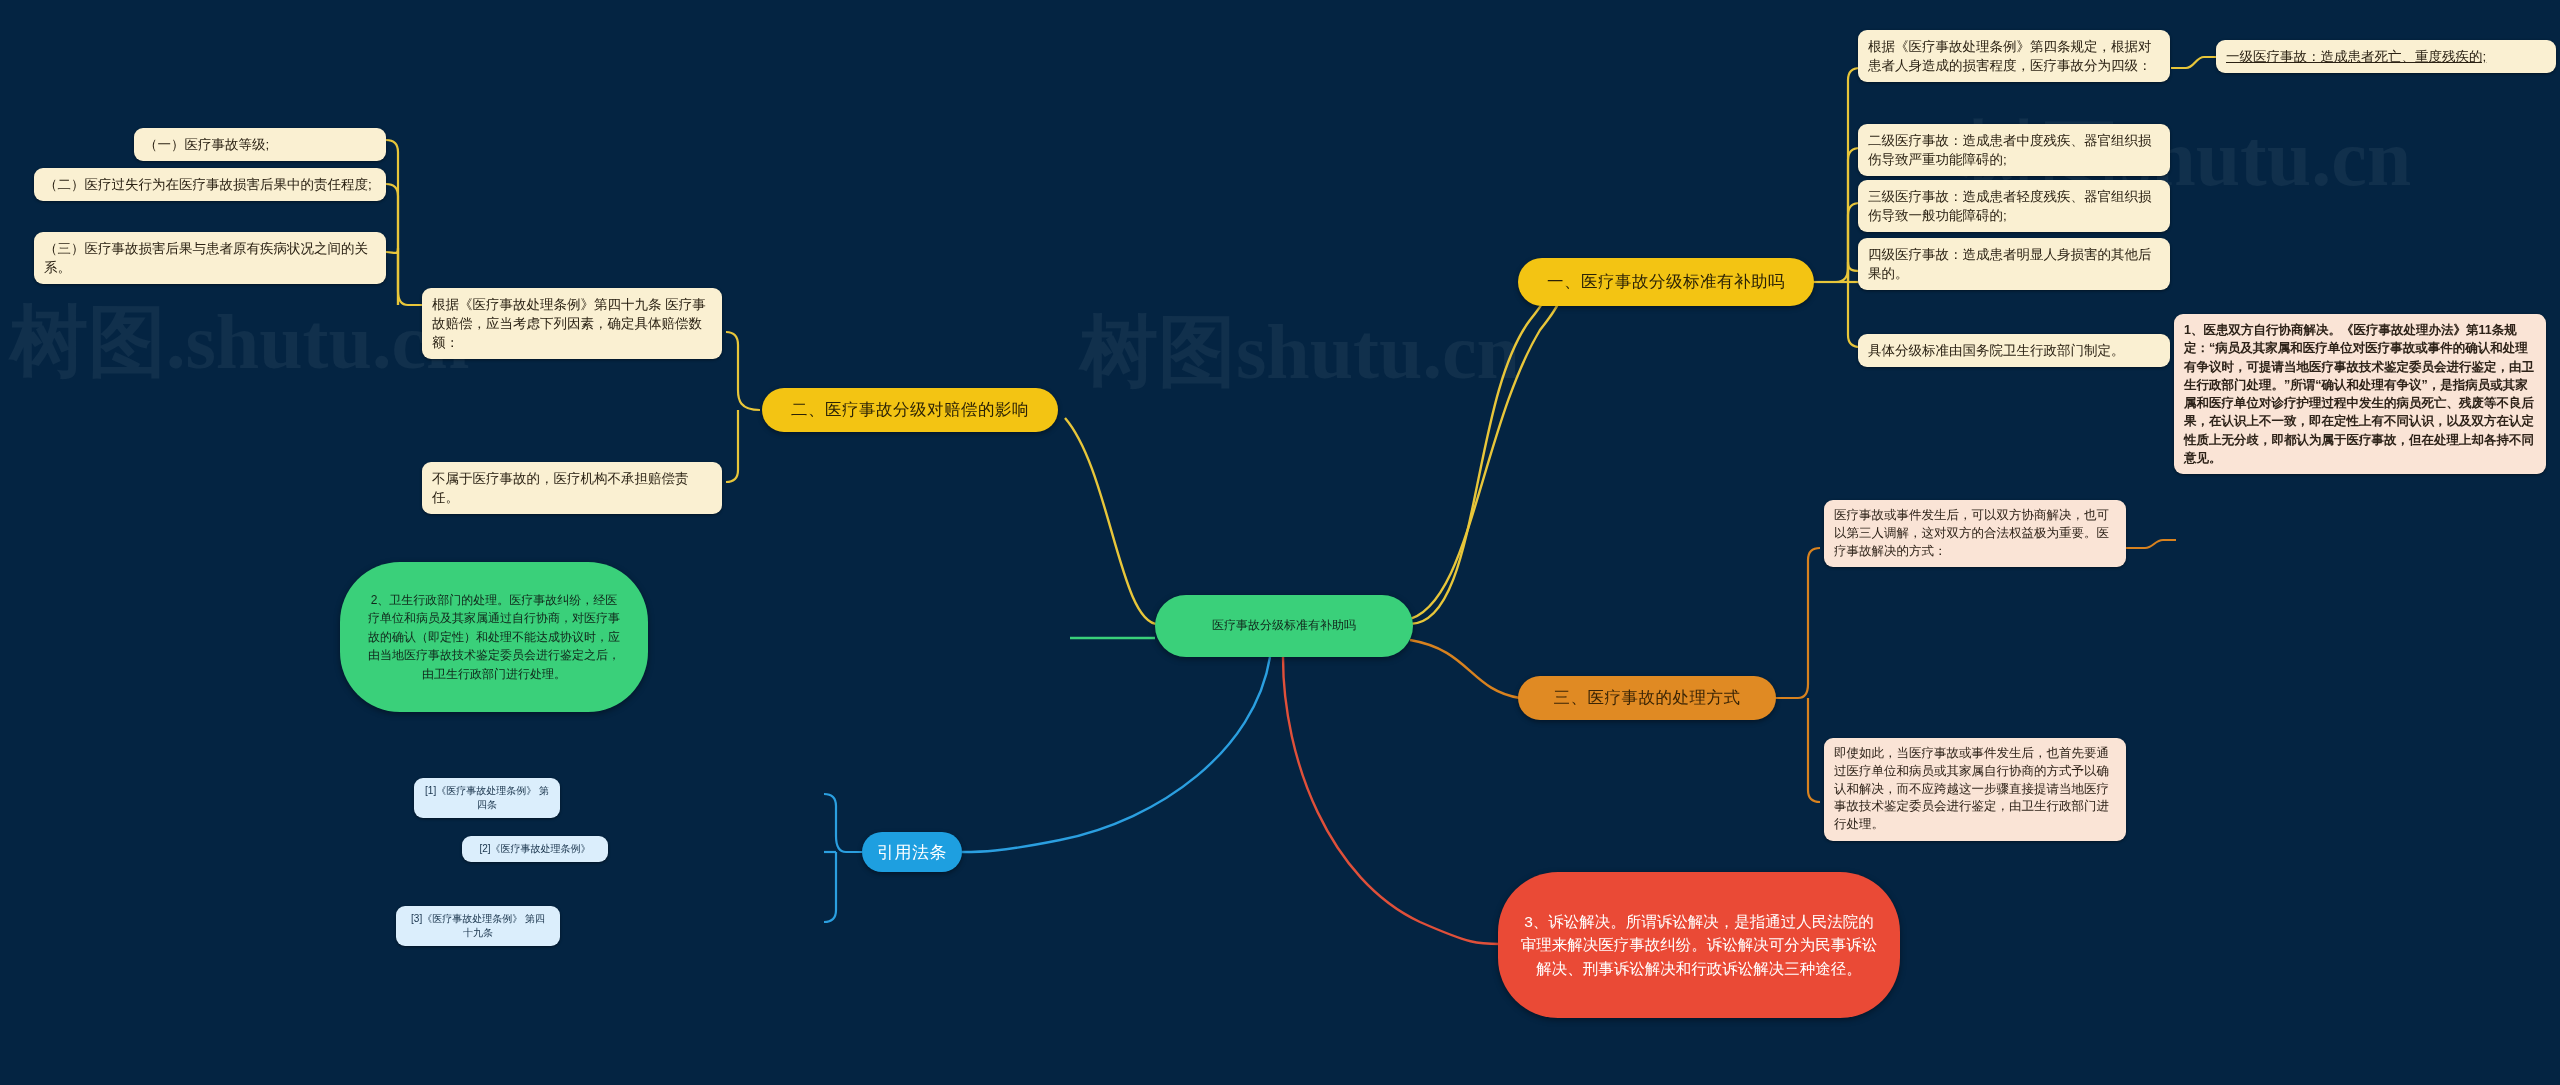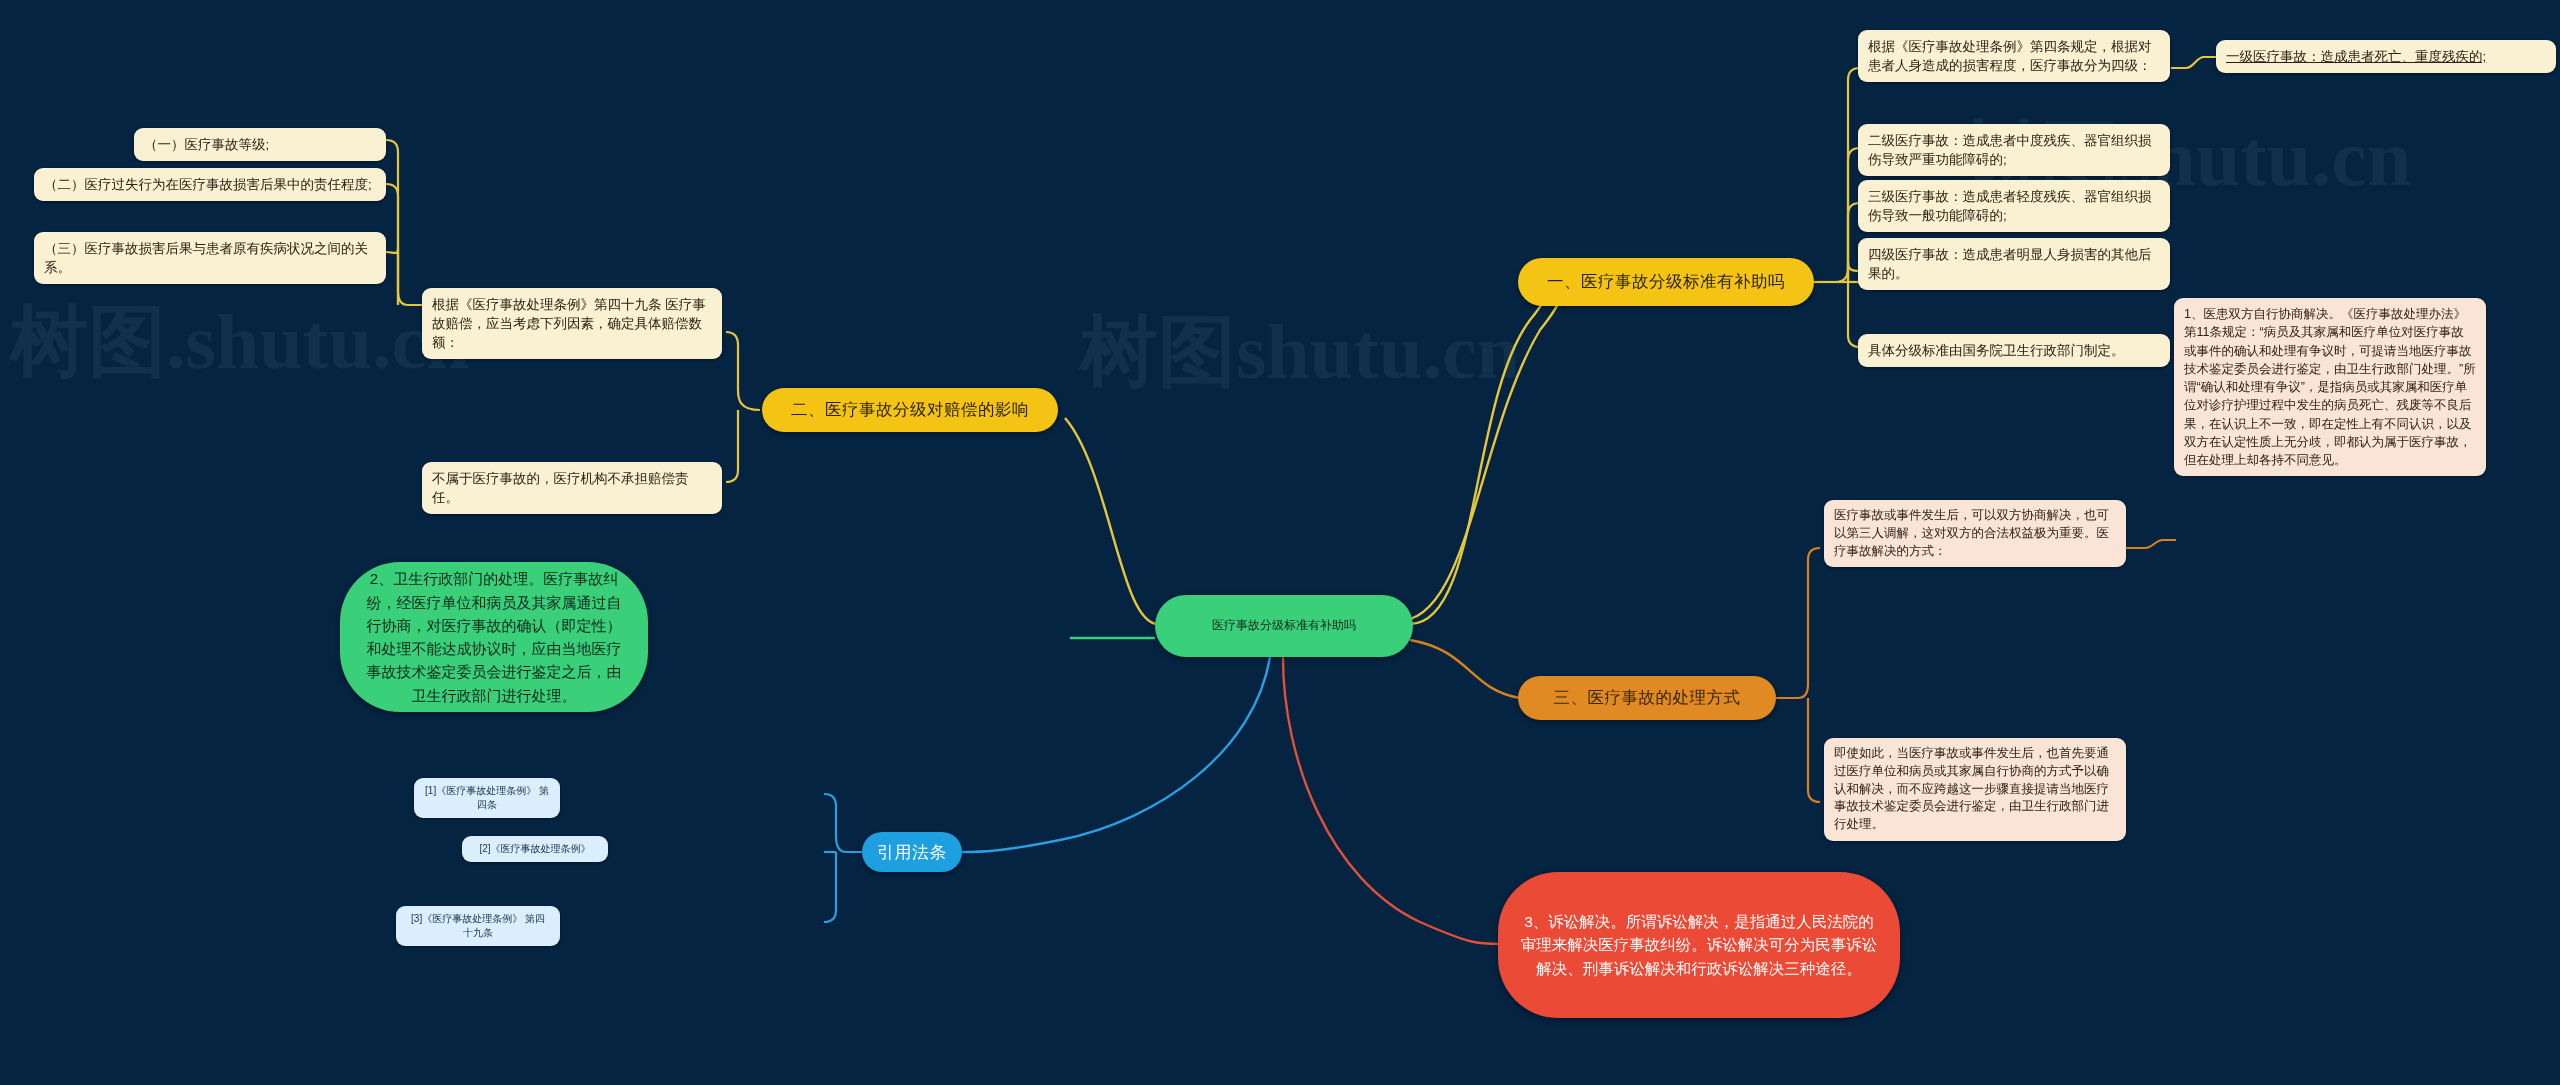--- a/index.html
+++ b/index.html
@@ -50,21 +50,21 @@
   
   .blob{
     border-radius:60px;
     display:flex;align-items:center;justify-content:center;
     text-align:center;
     box-shadow:0 2px 6px rgba(0,0,0,.4);
   }
   .blob.green{background:#3ad07a;color:#10261a;}
   .blob.green-root{background:#3ad07a;color:#10261a;font-size:12px;line-height:1.45;}
   .blob.red{background:#ea4a36;color:#fff;font-size:15.5px;line-height:1.5;padding:14px 22px;}
-  .blob.greenbig{font-size:15px;line-height:1.55;padding:28px 26px;}
+  .blob.greenbig{font-size:12px;line-height:1.55;padding:28px 26px;}
 </style>
 </head>
 <body>
 
 <div id="canvas">
 
   <div class="wm wm1">树图.shutu.cn</div>
   <div class="wm wm2">树图shutu.cn</div>
   <div class="wm wm3">树图shutu.cn</div>
 
@@ -167,21 +167,21 @@
   </div>
 
   <div class="node pill orange" style="left:1518px;top:676px;width:258px;height:44px;">
     <span>三、医疗事故的处理方式</span>
   </div>
 
   <div class="node card pink" style="left:1824px;top:500px;width:302px;font-size:12.5px;">
     <span>医疗事故或事件发生后，可以双方协商解决，也可以第三人调解，这对双方的合法权益极为重要。医疗事故解决的方式：</span>
   </div>
 
-  <div class="node card pink" style="left:2174px;top:298px;width:312px;font-size:12.5px;line-height:1.46;">
+  <div class="node card pink" style="left:2174px;top:314px;width:372px;font-size:12.5px;line-height:1.46;font-weight:bold;">
     <span>1、医患双方自行协商解决。《医疗事故处理办法》第11条规定：“病员及其家属和医疗单位对医疗事故或事件的确认和处理有争议时，可提请当地医疗事故技术鉴定委员会进行鉴定，由卫生行政部门处理。”所谓“确认和处理有争议”，是指病员或其家属和医疗单位对诊疗护理过程中发生的病员死亡、残废等不良后果，在认识上不一致，即在定性上有不同认识，以及双方在认定性质上无分歧，即都认为属于医疗事故，但在处理上却各持不同意见。</span>
   </div>
 
   <div class="node card pink" style="left:1824px;top:738px;width:302px;font-size:12.5px;">
     <span>即使如此，当医疗事故或事件发生后，也首先要通过医疗单位和病员或其家属自行协商的方式予以确认和解决，而不应跨越这一步骤直接提请当地医疗事故技术鉴定委员会进行鉴定，由卫生行政部门进行处理。</span>
   </div>
 
   <div class="node blob green greenbig" style="left:340px;top:562px;width:308px;height:150px;">
     <span>2、卫生行政部门的处理。医疗事故纠纷，经医疗单位和病员及其家属通过自行协商，对医疗事故的确认（即定性）和处理不能达成协议时，应由当地医疗事故技术鉴定委员会进行鉴定之后，由卫生行政部门进行处理。</span>
   </div>

